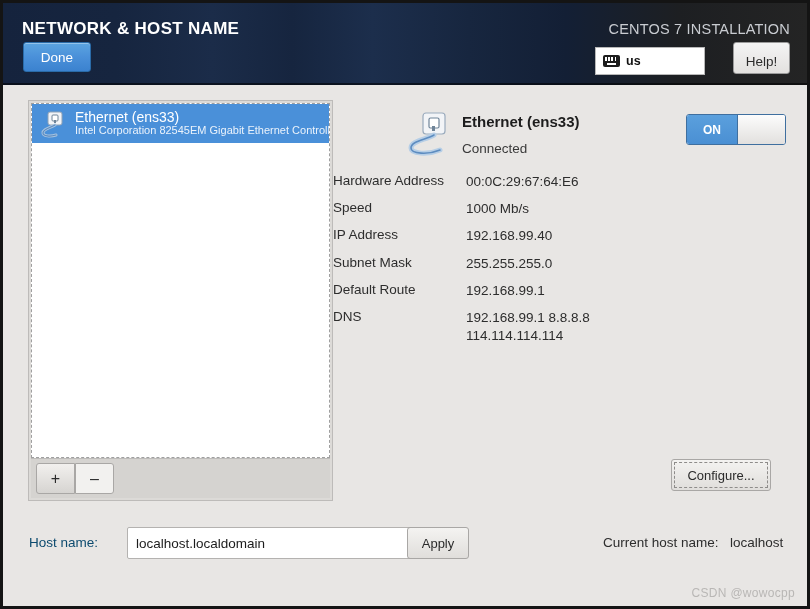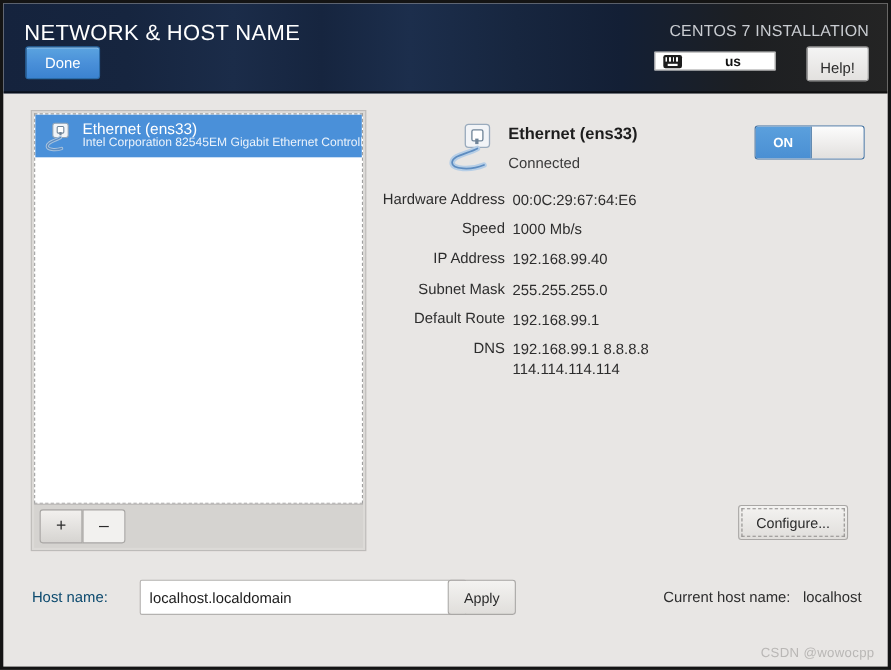--- a/index.html
+++ b/index.html
@@ -34,22 +34,22 @@
     content: "";
     position: absolute;
     left: 0; right: 0; bottom: 0;
     height: 2px;
     background: rgba(0,0,0,0.55);
   }
   .hdr-title {
     position: absolute;
     left: 19px; top: 16px;
     color: #ffffff;
-    font-size: 20px;
-    font-weight: normal;
+    font-size: 17px;
+    font-weight: bold;
     letter-spacing: 0.3px;
   }
   .hdr-right-title {
     position: absolute;
     right: 17px; top: 18px;
     color: #c9ccd1;
     font-size: 14.5px;
     letter-spacing: 0.2px;
   }
   .done-btn {
@@ -63,28 +63,27 @@
     font-size: 13.5px;
     line-height: 30px;
     text-align: center;
     cursor: pointer;
     box-shadow: inset 0 1px 0 rgba(255,255,255,0.35);
     padding: 0;
   }
   .kbd-box {
     position: absolute;
     right: 102px; top: 44px;
-    width: 110px; height: 17px;
+    width: 110px; height: 28px;
     background: #ffffff;
     border: 1px solid #b8b8b8;
     display: flex;
     align-items: center;
     padding-left: 7px;
     box-sizing: border-box;
-    gap: 33px;
   }
   .kbd-glyph {
     width: 17px; height: 12px;
     background: #1d1d1d;
     border-radius: 2px;
     position: relative;
     flex: none;
   }
   .kbd-glyph::before {
     content: "";
@@ -212,21 +211,21 @@
   .toggle-knob {
     flex: 1;
     background: linear-gradient(180deg,#fcfcfc 0%,#e2e0de 100%);
     border-left: 1px solid #3f6f9f;
   }
 
   #details { position: absolute; left: 330px; top: 170px; width: 330px; }
   .det-row { display: flex; margin-bottom: 9px; }
   .det-label {
     width: 126px;
-    text-align: right;
+    text-align: left;
     font-size: 13.5px;
     color: #2d2d2d;
     padding-right: 7px;
     flex: none;
   }
   .det-value {
     font-size: 13.5px;
     color: #2d2d2d;
     white-space: pre-line;
     line-height: 1.35;

